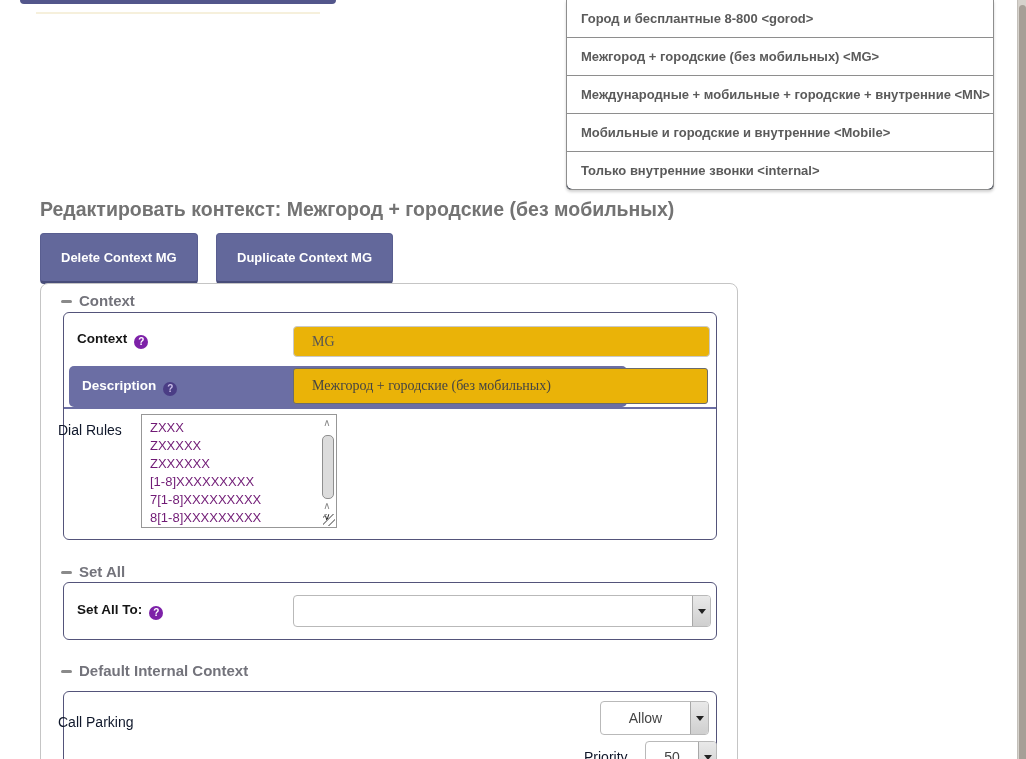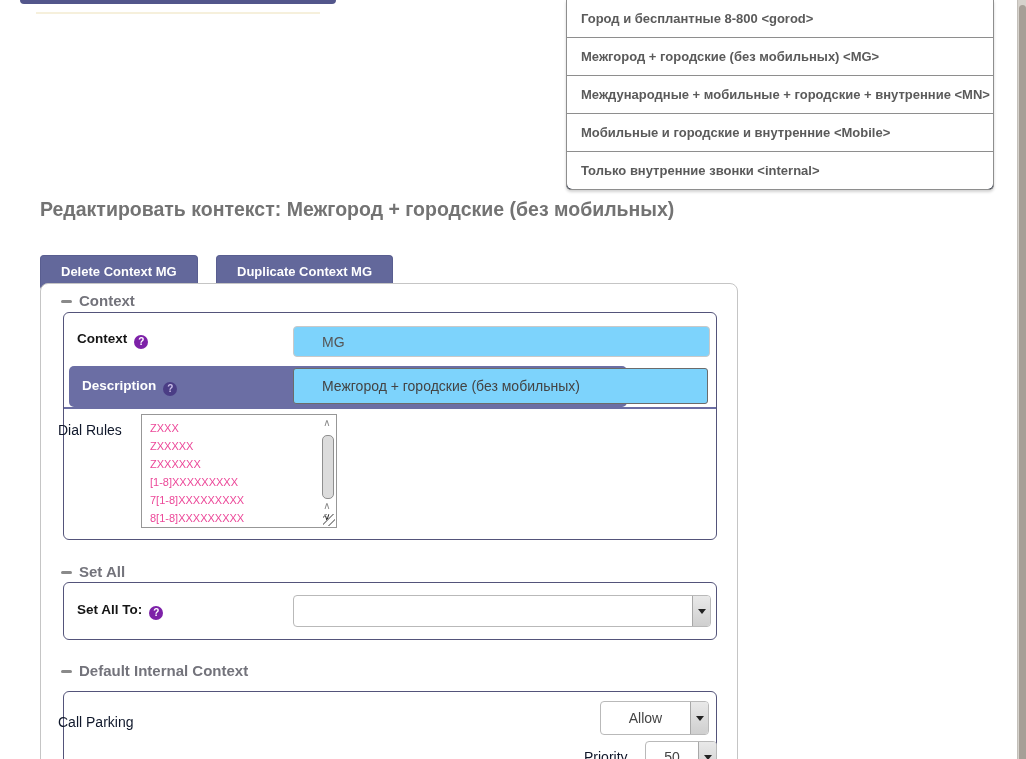--- a/index.html
+++ b/index.html
@@ -22,23 +22,23 @@
     font-size:13px;font-weight:bold;color:#5a5a5a;padding-left:14px;white-space:nowrap;overflow:hidden;
     background:#fff;cursor:pointer;}
   .ctx-item:last-child{border-bottom:none;border-radius:0 0 5px 5px;}
 
   
   .scrollbar{left:1017px;top:0;width:9px;height:759px;background:#d6d2cc;border-left:1px solid #c3bfb9;}
   .scroll-thumb{position:absolute;left:1px;top:5px;width:7px;height:754px;background:#a69f97;border-radius:4px 4px 0 0;}
 
   .page-title{left:40px;top:198px;width:780px;font-size:19.5px;font-weight:bold;color:#737373;}
 
-  .btn{top:233px;height:27px;line-height:27px;padding:2px 20px;background:#63689b;
+  .btn{top:233px;height:27px;line-height:27px;padding:10px 20px;background:#63689b;
     border:1px solid #595e90;border-bottom:3px solid #484d79;border-radius:4px;
-    color:#fff;font-size:13px;font-weight:bold;cursor:pointer;white-space:nowrap;margin-top:22px;}
+    color:#fff;font-size:13px;font-weight:bold;cursor:pointer;white-space:nowrap;}
   .btn-delete{left:40px;}
   .btn-duplicate{left:216px;}
 
   
   .container{left:40px;top:283px;width:696px;height:600px;background:#fff;
     border:1px solid #c5c5c5;border-radius:8px;}
 
   .legend{font-size:15px;font-weight:bold;color:#73737b;white-space:nowrap;}
   .minus-icon{display:inline-block;width:11px;height:3px;background:#8a8a8a;border-radius:2px;
     margin-right:7px;vertical-align:3px;cursor:pointer;}
@@ -49,32 +49,32 @@
   .box-default{left:22px;top:407px;width:652px;height:130px;}
 
   .field-label{font-size:13.5px;font-weight:bold;color:#151515;white-space:nowrap;}
   .plain-label{font-size:14px;color:#0f172a;white-space:nowrap;}
 
   .help-icon{display:inline-block;width:14px;height:14px;border-radius:50%;background:#7d21a8;
     color:#fff;font-size:10px;font-weight:bold;text-align:center;line-height:14px;
     margin-left:7px;vertical-align:-2px;cursor:pointer;}
   .help-dark{background:#4a3d85;color:#cabfe8;}
 
-  .text-input{position:absolute;background:#7dd3fc;border:1px solid #c9c9c9;border-radius:4px;
-    font-family:Liberation Sans, sans-serif;font-size:14px;color:#555;
-    padding:0 0 0 28px;box-sizing:border-box;outline:none;}
+  .text-input{position:absolute;background:#eab308;border:1px solid #c9c9c9;border-radius:4px;
+    font-family:Liberation Serif, serif;font-size:14px;color:#555;
+    padding:0 0 0 18px;box-sizing:border-box;outline:none;}
 
   .desc-row{position:absolute;left:5px;top:53px;width:558px;height:41px;background:#6b6ea4;border-radius:5px;}
   .desc-underline{position:absolute;left:0;top:94px;width:652px;height:2px;background:#6b6ea4;}
   .desc-input{left:224px;top:2px;width:415px;height:36px;border:1px solid #6b6b6b;border-radius:3px;color:#444;}
 
   
   .listbox{left:100px;top:130px;width:196px;height:114px;background:#fff;border:1px solid #979797;box-sizing:border-box;}
   .lb-options{position:absolute;left:0;top:0;right:18px;bottom:0;overflow:hidden;padding:4px 0 0 8px;}
-  .lb-opt{font-size:11px;color:#ec4899;line-height:18px;white-space:nowrap;cursor:default;}
+  .lb-opt{font-size:13px;color:#701a75;line-height:18px;white-space:nowrap;cursor:default;}
   .lb-scroll{position:absolute;top:0;right:0;width:18px;bottom:0;}
   .lb-chevron{position:absolute;width:18px;text-align:center;font-size:10px;color:#8a8a8a;line-height:10px;cursor:pointer;}
   .lb-chevron.dark{color:#1a1a1a;}
   .lb-thumb{position:absolute;left:4px;top:20px;width:10px;height:62px;background:#dcdcdc;
     border:1px solid #8f8f8f;border-radius:5px;cursor:pointer;}
   .lb-grip{position:absolute;right:1px;bottom:1px;width:12px;height:12px;cursor:nwse-resize;
     background:repeating-linear-gradient(135deg,transparent 0 2px,#9a9a9a 2px 3px,transparent 3px 5px);}
 
   
   .select{position:absolute;background:#fff;border:1px solid #b9b9b9;border-radius:4px;

